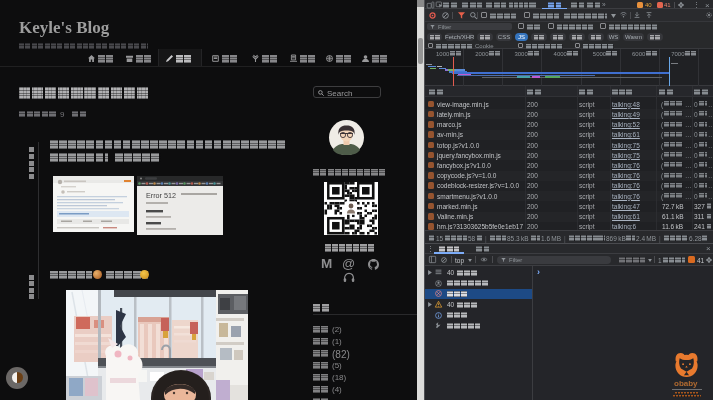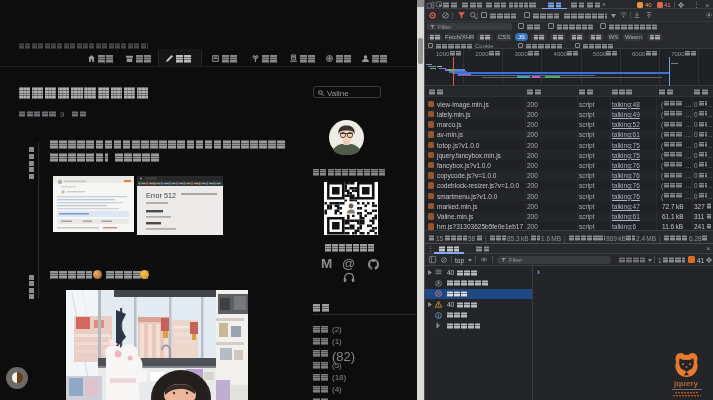--- a/index.html
+++ b/index.html
@@ -4,20 +4,21 @@
 html,body{width:713px;height:400px;overflow:hidden;background:#0d0d0e;font-family:"Liberation Sans",sans-serif}
 .a{position:absolute}
 .cj{position:absolute;opacity:.93;filter:blur(.45px);background-image:repeating-linear-gradient(0deg,rgba(10,10,12,.42) 0 1px,transparent 1px 2.6px),repeating-linear-gradient(90deg,currentColor 0 var(--w,7px),transparent var(--w,7px) var(--p,8.5px))}
 .st{background-image:repeating-linear-gradient(90deg,rgba(13,13,14,.22) 0 1px,transparent 1px 3.6px),repeating-linear-gradient(0deg,rgba(13,13,14,.42) 0 1px,transparent 1px 2.7px),repeating-linear-gradient(90deg,currentColor 0 var(--w,7px),transparent var(--w,7px) var(--p,8.5px))}
 .cjv{position:absolute;background-image:repeating-linear-gradient(0deg,currentColor 0 7px,transparent 7px 11px);width:7px}
 svg{display:block;overflow:visible}
 </style></head>
 <body>
 
 <div class="a" id="blog" style="left:0;top:0;width:417px;height:400px;background:#0d0d0e">
+  <div class="a" style="left:19px;top:17.5px;font-family:'Liberation Serif',serif;font-weight:bold;font-size:17px;color:#9d9d9d">Keyle's Blog</div>
   <div class="cj" style="left:19px;top:43px;width:129px;height:6px;color:#4d4d51;--w:5px;--p:6.4px"></div>
 
   <div id="nav" class="a" style="left:0;top:49px;width:417px;height:17px;color:#909093">
     <div class="a" style="left:158px;top:0;width:44px;height:17px;background:#161617;border-left:1px solid #242426;border-right:1px solid #242426"></div>
     <svg class="a" style="left:88px;top:6px" width="7" height="7" viewBox="0 0 10 10">
         <path d="M5 0 L10 4.5 H8.5 V10 H6 V6.5 H4 V10 H1.5 V4.5 H0 Z" fill="#98989a"></path>
       </svg>
     <div class="cj" style="left:98px;top:6px;width:15px;height:8px;--w:6.8px;--p:8.2px"></div>
     <svg class="a" style="left:126px;top:6px" width="7" height="7" viewBox="0 0 10 10">
         <path d="M0 1 H10 V4 H0 Z M1 5 H9 V10 H1 Z M3.5 6.5 H6.5 V8 H3.5 Z" fill="#98989a"></path>
@@ -208,21 +209,21 @@
 
   <div class="a" style="left:6px;top:367px;width:22px;height:22px;border-radius:50%;background:#6b6866"></div>
   <div class="a" style="left:12px;top:372px;width:11px;height:11px;border-radius:50%;background:linear-gradient(90deg,#f5f2ee 0 50%,#6b3f15 50% 100%)"></div>
 
   <div id="sb" class="a" style="left:300px;top:80px;width:117px;height:320px">
     <div class="a" style="left:13px;top:6px;width:68px;height:12px;border:1px solid #3d3d3f;border-radius:3px">
       <svg class="a" style="left:4px;top:2.5px" width="6" height="6" viewBox="0 0 10 10">
           <circle cx="4" cy="4" r="3" stroke="#9a9a9c" fill="none" stroke-width="1.6"></circle>
           <path d="M6.5 6.5 L9.5 9.5" stroke="#9a9a9c" stroke-width="1.6"></path>
         </svg>
-      <div class="a" style="left:13px;top:2px;font-size:8px;color:#9a9a9c">Valine</div>
+      <div class="a" style="left:13px;top:2px;font-size:8px;color:#9a9a9c">Search</div>
     </div>
     <svg class="a" style="left:29px;top:40px" width="35" height="35" viewBox="0 0 35 35">
       <circle cx="17.5" cy="17.5" r="17.5" fill="#efece6"></circle>
       <path d="M17.5 35 C10 35 6 33 4 30 C6 26 10 24.5 13 24 L22 24 C25 24.5 29 26 31 30 C29 33 25 35 17.5 35 Z" fill="#4e5c49"></path>
       <rect x="14.5" y="20" width="6" height="5" fill="#ecc9ac"></rect>
       <ellipse cx="17.5" cy="14.5" rx="6.5" ry="7" fill="#f2d4b8"></ellipse>
       <path d="M9.5 15 C8.5 8 12 5.5 17.5 5.5 C23 5.5 26.5 8 25.5 15 C25 11.5 23 10.5 17.5 10.5 C12 10.5 10 11.5 9.5 15 Z" fill="#3a3133"></path>
       <path d="M11 13.5 H24" stroke="#3a3133" stroke-width="1"></path>
       <circle cx="14" cy="15" r="2.6" stroke="#433a3c" fill="none" stroke-width="0.9"></circle>
       <circle cx="21" cy="15" r="2.6" stroke="#433a3c" fill="none" stroke-width="0.9"></circle>
@@ -369,21 +370,21 @@
         <rect x="1" y="8" width="3.2" height="5" rx="1.4" fill="#8e8e90"></rect>
         <rect x="11.8" y="8" width="3.2" height="5" rx="1.4" fill="#8e8e90"></rect>
       </svg>
     <div class="cj" style="left:13px;top:224px;width:17px;height:8px;color:#ababad;--w:7.3px;--p:8.8px"></div>
     <div class="a" style="left:13px;top:233.5px;width:104px;height:1px;background:#29292b"></div>
     <div class="cj" style="left:13px;top:246px;width:16px;height:7px;color:#89898b;--w:6.6px;--p:8px"></div>
       <div class="a" style="left:32px;top:245px;font-size:8px;color:#89898b">(2)</div>
     <div class="cj" style="left:13px;top:258px;width:16px;height:7px;color:#89898b;--w:6.6px;--p:8px"></div>
       <div class="a" style="left:32px;top:257px;font-size:8px;color:#89898b">(1)</div>
     <div class="cj" style="left:13px;top:270px;width:16px;height:7px;color:#89898b;--w:6.6px;--p:8px"></div>
-      <div class="a" style="left:32px;top:269px;font-size:13px;color:#89898b">(82)</div>
+      <div class="a" style="left:32px;top:269px;font-size:10px;color:#89898b">(82)</div>
     <div class="cj" style="left:13px;top:282px;width:16px;height:7px;color:#89898b;--w:6.6px;--p:8px"></div>
       <div class="a" style="left:32px;top:281px;font-size:8px;color:#89898b">(5)</div>
     <div class="cj" style="left:13px;top:294px;width:16px;height:7px;color:#89898b;--w:6.6px;--p:8px"></div>
       <div class="a" style="left:32px;top:293px;font-size:8px;color:#89898b">(18)</div>
     <div class="cj" style="left:13px;top:306px;width:16px;height:7px;color:#89898b;--w:6.6px;--p:8px"></div>
       <div class="a" style="left:32px;top:305px;font-size:8px;color:#89898b">(4)</div>
     <div class="cj" style="left:13px;top:318px;width:16px;height:4px;color:#89898b;--w:6.6px;--p:8px"></div>
   </div>
 </div>
 
@@ -826,17 +827,17 @@
     <svg class="a" style="left:247px;top:351px" width="29" height="28" viewBox="0 0 34 32">
 <circle cx="17" cy="17" r="13" fill="#e87a2e"></circle>
 <path d="M4.5 12 C3 6,6 2,10 2 C13 2,15 4,15.5 6 Z" fill="#e87a2e"></path>
 <path d="M29.5 12 C31 6,28 2,24 2 C21 2,19 4,18.5 6 Z" fill="#e87a2e"></path>
 <path d="M9 8 C13 11,21 11,25 8 C26 12,26 16,23.5 20 L17 24 L10.5 20 C8 16,8 12,9 8 Z" fill="#242528"></path>
 <path d="M17 24 L14 28 H20 Z" fill="#242528"></path>
 <circle cx="13" cy="15" r="1.1" fill="#e87a2e"></circle>
       <circle cx="21" cy="15" r="1.1" fill="#e87a2e"></circle>
 <path d="M17 17 L15.5 19 H18.5 Z" fill="#e87a2e"></path>
 </svg>
-    <div class="a" style="left:249px;top:379px;font-size:8px;color:#b06a30;white-space:nowrap;font-weight:bold">jquery</div>
+    <div class="a" style="left:249px;top:379px;font-size:8px;color:#b06a30;white-space:nowrap;font-weight:bold">obaby</div>
     <div class="a" style="left:247px;top:388.5px;width:30px;height:1.5px;background:#6f7072"></div>
     <div class="cj" style="left:250px;top:391.5px;width:24px;height:2px;color:#b05c20;--w:2px;--p:3px;filter:none"></div>
     <div class="cj" style="left:248px;top:394.8px;width:28px;height:2px;color:#b05c20;--w:2px;--p:3px;filter:none"></div>
   </div>
 
 </body></html>

